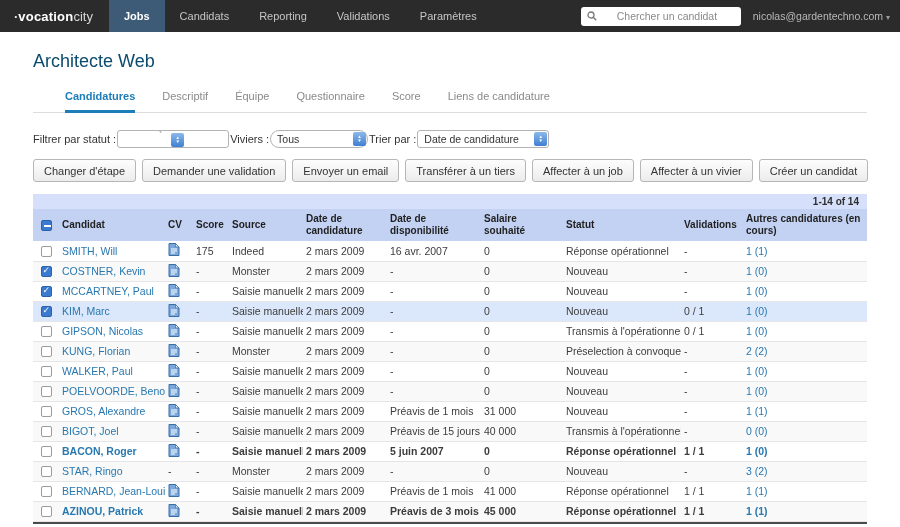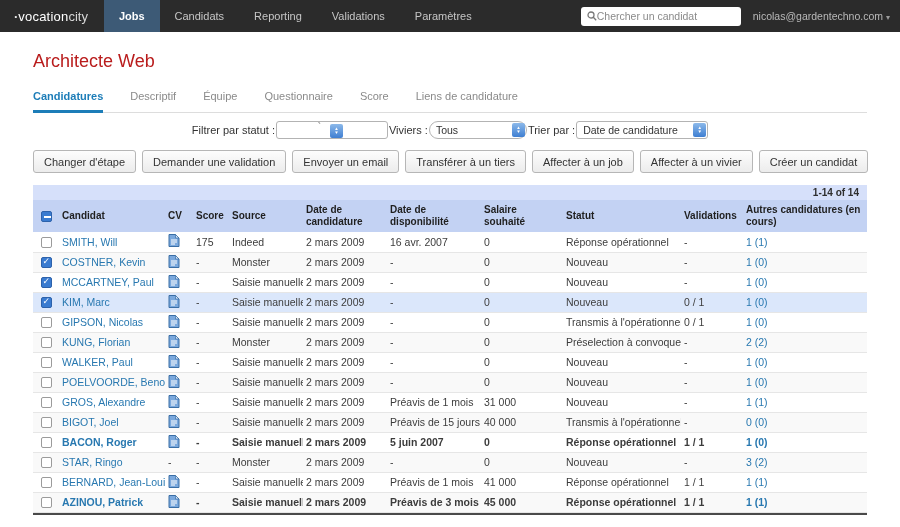--- a/index.html
+++ b/index.html
@@ -4,45 +4,45 @@
 <style>
   * { margin:0; padding:0; box-sizing:border-box; }
   html,body { width:900px; height:527px; overflow:hidden; background:#fff;
               font-family:"Liberation Sans", sans-serif; }
 
   
   .navbar { height:32px; background:#2b2b2b; display:flex; align-items:center;
             padding:0 10px 0 14px; }
   .logo { color:#fff; font-size:13px; margin-right:16px; white-space:nowrap; }
   .logo .bullet { color:#e8e8e8; font-weight:bold; }
-  .logo .brand { font-weight:normal; letter-spacing:.2px; }
+  .logo .brand { font-weight:bold; letter-spacing:.2px; }
   .logo .suffix { font-weight:normal; color:#d8d8d8; }
   .nav-items { display:flex; height:32px; }
   .nav-item { color:#c6c6c6; font-size:11px; line-height:32px; padding:0 15px; cursor:pointer; }
   .nav-item.active { background:#3d5a76; color:#fff; font-weight:bold; }
   .nav-right { margin-left:auto; display:flex; align-items:center; gap:12px; }
   .search-box { background:#fff; border-radius:3px; height:19px; width:160px;
-                display:flex; align-items:center; padding:0 6px; gap:0; }
+                display:flex; align-items:center; padding:0 6px; gap:20px; }
   .search-box svg { flex:0 0 auto; }
   .search-box input { border:none; outline:none; font-size:10.5px; width:100%;
                       color:#444; font-family:inherit; background:transparent; }
   .search-box input::placeholder { color:#8a8a8a; }
   .user-menu { color:#b9b9b9; font-size:10.5px; white-space:nowrap; cursor:pointer; }
   .caret { font-size:8px; color:#9a9a9a; }
 
   
   .content { padding:0 33px; }
-  .page-title { color:#b91c1c; font-size:18px; font-weight:normal; margin:19px 0 13px; }
+  .page-title { color:#0c4a6e; font-size:18px; font-weight:normal; margin:19px 0 13px; }
 
   .tabs { display:flex; gap:27px; border-bottom:1px solid #ddd; }
   .tab { font-size:11px; color:#8a8a8a; padding:5px 0 8px; cursor:pointer; white-space:nowrap; }
-  .tab.active { color:#1d7db8; font-weight:bold; border-bottom:3px solid #1d7db8; margin-bottom:-1px; }
-
-  .filter-bar { display:flex; align-items:center; gap:1px; margin:8px 0 11px;
-                font-size:11px; color:#333;justify-content:center; }
+  .tab.active { color:#1d7db8; font-weight:bold; border-bottom:3px solid #1d7db8; margin-bottom:-1px;margin-left:32px; }
+
+  .filter-bar { display:flex; align-items:center; gap:1px; margin:17px 0 11px;
+                font-size:11px; color:#333; }
   .filter-label { white-space:nowrap; }
   .select { display:inline-flex; align-items:center; justify-content:space-between;
             border:1px solid #b3b3b3; border-radius:3px; background:#fff;
             height:18px; padding:0 1px 0 6px; cursor:pointer; }
   .select-status { width:112px;flex-direction:column; } .select-pools { width:98px;border-radius:9px; } .select-sort { width:132px; }
   .select-text { font-size:10.5px; color:#333; white-space:nowrap; overflow:hidden; }
   .select-arrows { width:13px; height:14px; border-radius:2px;
                    background:linear-gradient(#8cb9ea,#3f7fd2);
                    display:flex; flex-direction:column; align-items:center;
                    justify-content:center; color:#fff; font-size:4.5px; line-height:4px;

